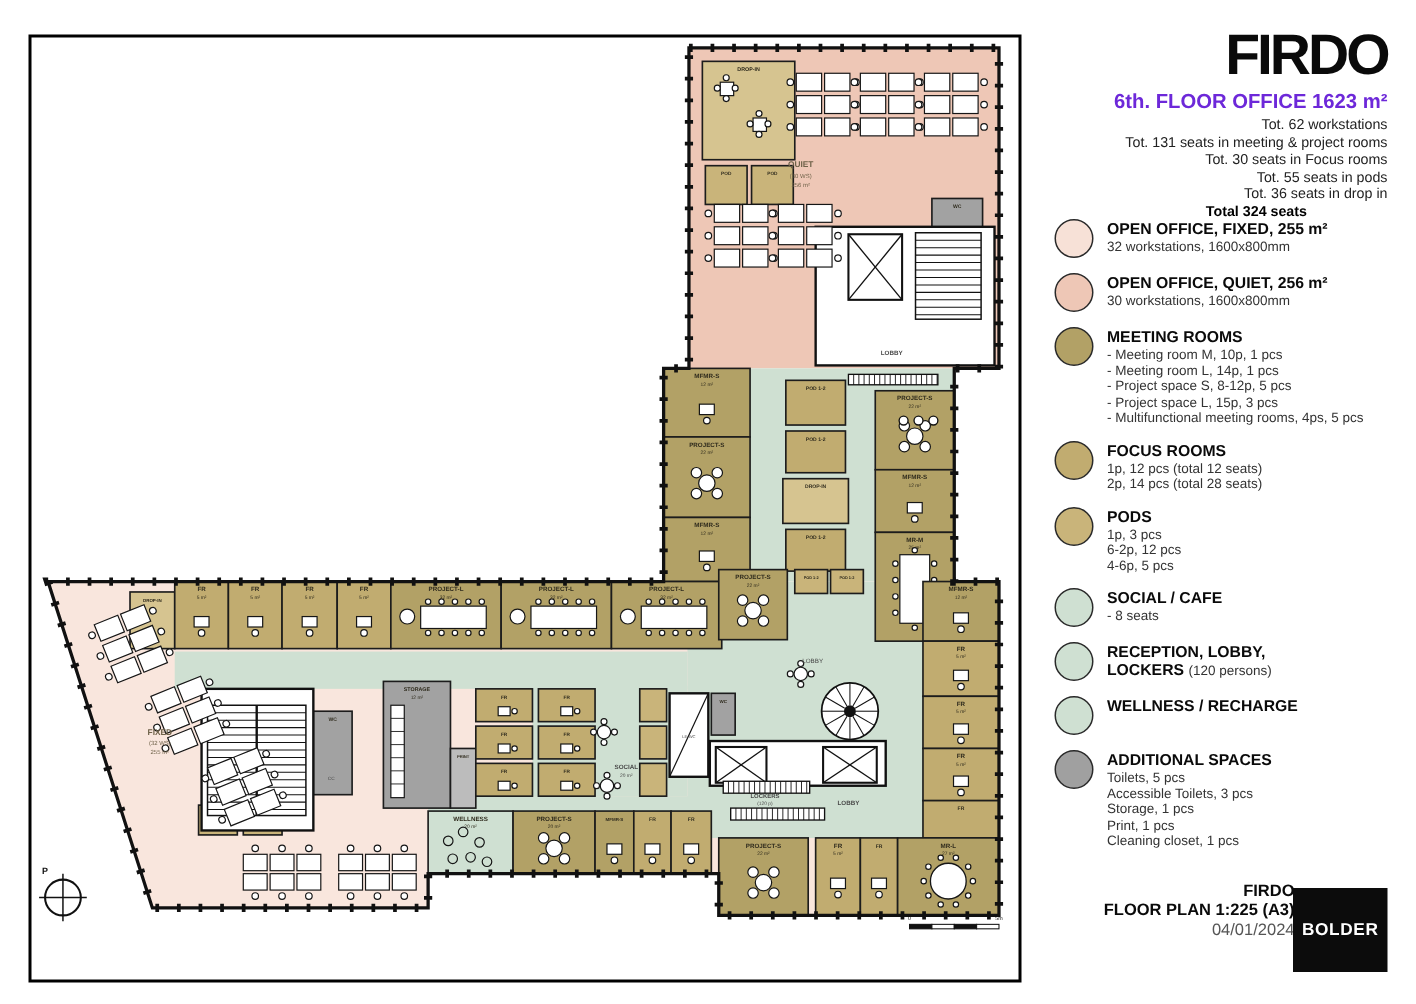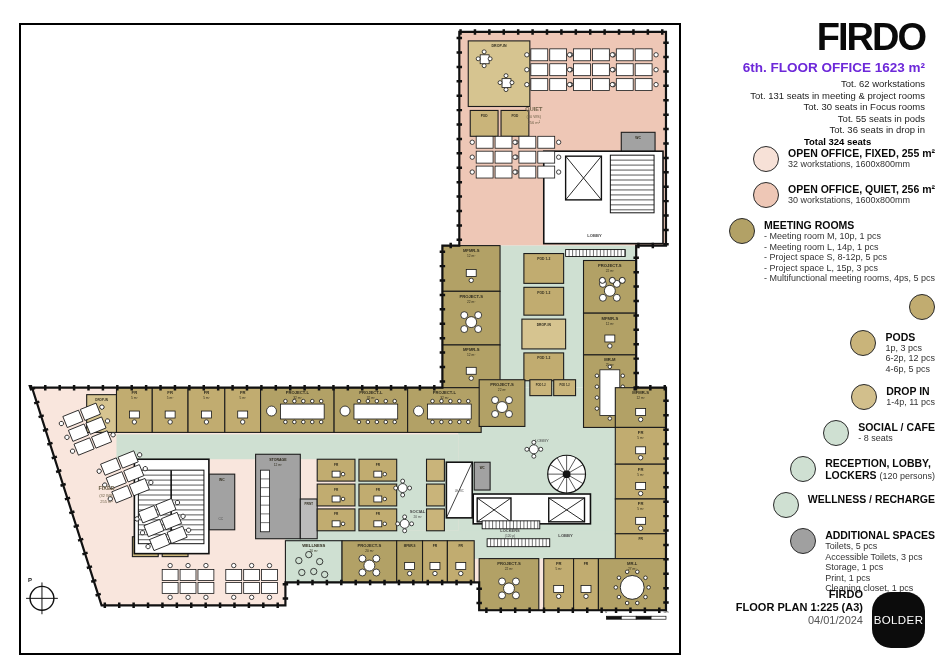--- a/index.html
+++ b/index.html
@@ -5,31 +5,31 @@
   html,body{margin:0;padding:0;background:#fff;}
   body{position:relative;width:944px;height:669px;font-family:"Liberation Sans",sans-serif;overflow:hidden;}
   #frame{position:absolute;left:19px;top:23px;width:658px;height:628px;border:2px solid #000;background:#fff;}
   #plan-svg{display:block;width:658px;height:628px;}
   
   #brand{position:absolute;top:16px;right:19px;font-size:38px;font-weight:bold;letter-spacing:-2px;color:#0a0a0a;}
   #title{position:absolute;top:60px;right:19px;font-size:13.5px;font-weight:bold;color:#6d28d9;text-align:right;}
   #stats{position:absolute;top:78px;right:19px;font-size:9.5px;color:#222;text-align:right;line-height:11.5px;}
   #stats .total{font-weight:bold;color:#000;text-align:center;}
   #legend{position:absolute;left:703px;top:146px;width:232px;}
-  .leg-item{display:flex;gap:9px;margin-bottom:10px;justify-content:flex-end;}
+  .leg-item{display:flex;gap:9px;margin-bottom:10px;}
   .leg-swatch{flex:0 0 auto;width:26px;height:26px;border-radius:50%;border:1.5px solid #2a2a2a;box-sizing:border-box;}
   .leg-text{padding-top:1px;}
   .leg-title{font-size:10.5px;font-weight:bold;color:#0a0a0a;line-height:12px;}
   .leg-note{font-weight:normal;font-size:9px;color:#333;}
   .leg-line{font-size:9px;color:#333;line-height:10.5px;}
   #footer{position:absolute;top:588px;right:81px;text-align:right;line-height:13px;}
   #footer .f1,#footer .f2{font-size:11px;font-weight:bold;color:#0a0a0a;}
   #footer .f3{font-size:11px;color:#555;}
-  #bolder{position:absolute;top:592px;right:19px;width:53px;height:56px;background:#0c0c0c;color:#fff;
-          display:flex;align-items:center;justify-content:center;font-size:11.5px;font-weight:normal;letter-spacing:0.4px;border-radius:19px;}
+  #bolder{position:absolute;top:592px;right:19px;width:63px;height:56px;background:#0c0c0c;color:#fff;
+          display:flex;align-items:center;justify-content:center;font-size:11.5px;font-weight:bold;letter-spacing:0.4px;}
 </style>
 </head>
 <body>
 
 <div id="frame">
   <svg id="plan-svg" viewBox="0 0 662 632">
       <g>
         <rect x="441" y="7" width="208" height="215" fill="#eec7b6"></rect>
         <rect x="424" y="222" width="195" height="143" fill="#cfe0d2"></rect>
         <polygon points="11,365 649,365 649,589 461,589 461,561 266,561 266,584 81,584" fill="#f9e6dd"></polygon>
@@ -789,35 +789,33 @@
         <div class="leg-title">MEETING ROOMS</div>
         <div class="leg-line">- Meeting room M, 10p, 1 pcs</div>
         <div class="leg-line">- Meeting room L, 14p, 1 pcs</div>
         <div class="leg-line">- Project space S, 8-12p, 5 pcs</div>
         <div class="leg-line">- Project space L, 15p, 3 pcs</div>
         <div class="leg-line">- Multifunctional meeting rooms, 4ps, 5 pcs</div>
       </div>
     </div>
     <div class="leg-item">
       <div class="leg-swatch" style="background: rgb(193, 172, 112);"></div>
+      <div class="leg-text">
+        <div class="leg-title">FOCUS ROOMS</div>
+        <div class="leg-line">1p, 12 pcs (total 12 seats)</div>
+        <div class="leg-line">2p, 14 pcs (total 28 seats)</div>
+      </div>
     </div>
     <div class="leg-item">
       <div class="leg-swatch" style="background: rgb(201, 180, 122);"></div>
       <div class="leg-text">
         <div class="leg-title">PODS</div>
         <div class="leg-line">1p, 3 pcs</div>
         <div class="leg-line">6-2p, 12 pcs</div>
         <div class="leg-line">4-6p, 5 pcs</div>
-      </div>
-    </div>
-    <div class="leg-item">
-      <div class="leg-swatch" style="background: rgb(210, 191, 140);"></div>
-      <div class="leg-text">
-        <div class="leg-title">DROP IN</div>
-        <div class="leg-line">1-4p, 11 pcs</div>
       </div>
     </div>
     <div class="leg-item">
       <div class="leg-swatch" style="background: rgb(207, 224, 210);"></div>
       <div class="leg-text">
         <div class="leg-title">SOCIAL / CAFE</div>
         <div class="leg-line">- 8 seats</div>
       </div>
     </div>
     <div class="leg-item">

